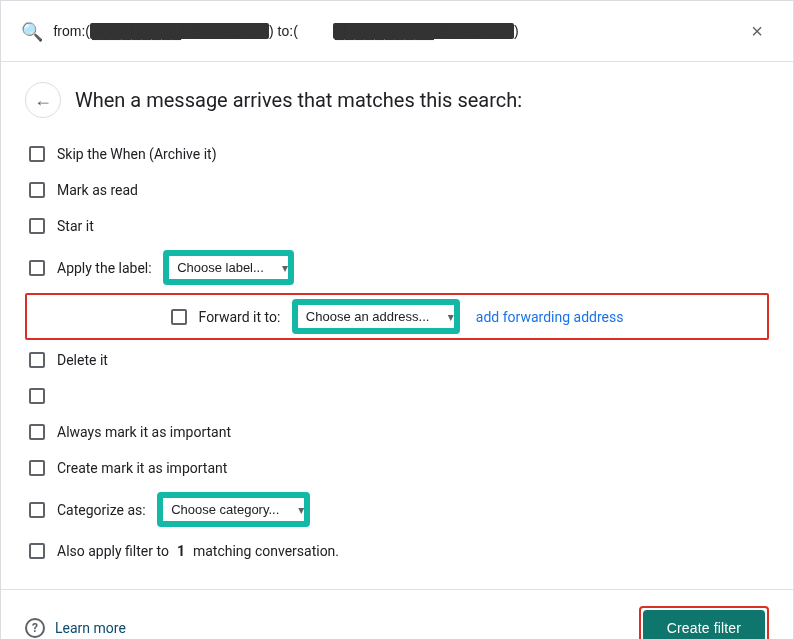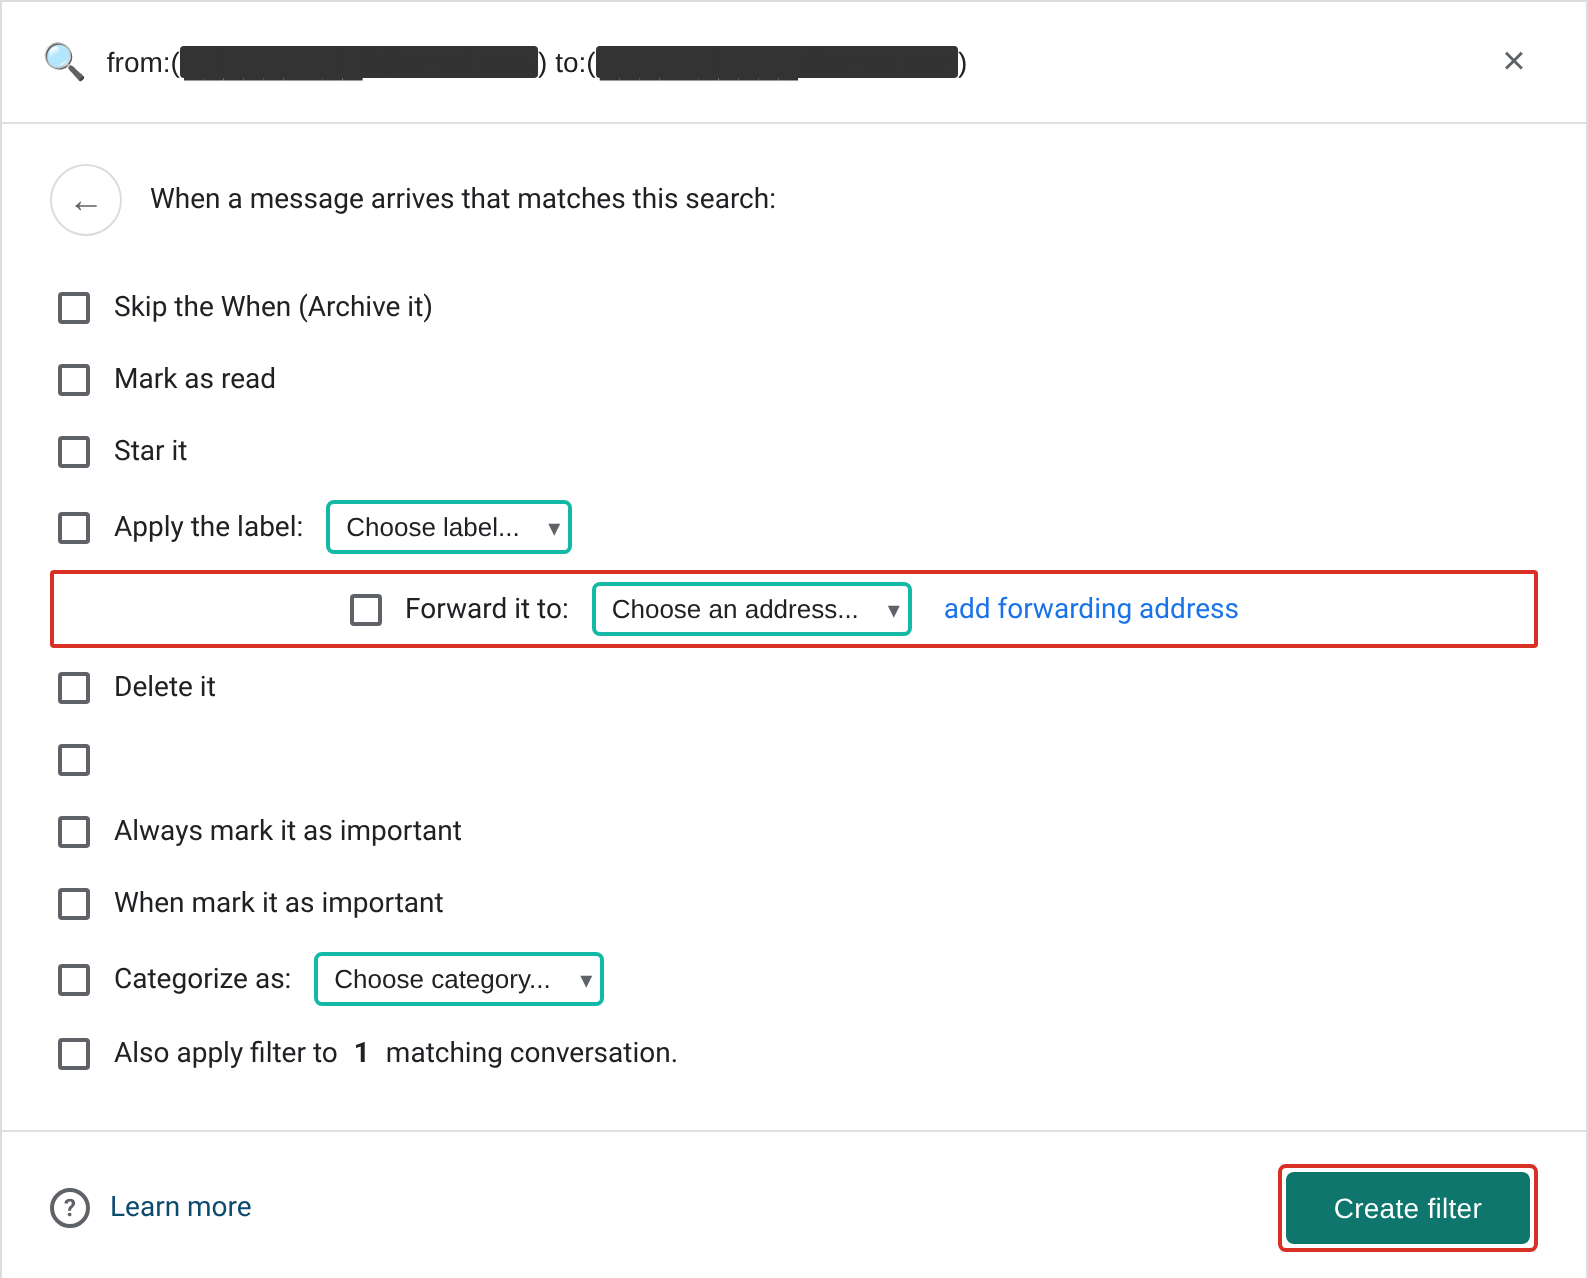--- a/index.html
+++ b/index.html
@@ -73,21 +73,21 @@
       width: 36px;
       height: 36px;
       cursor: pointer;
       display: flex;
       align-items: center;
       justify-content: center;
       color: #5f6368;
       font-size: 18px;
     }
     .subtitle-text {
-      font-size: 14px;
+      font-size: 20px;
       color: #202124;
     }
     .option-row {
       display: flex;
       align-items: center;
       gap: 12px;
       padding: 6px 4px;
       min-height: 36px;
     }
     .option-row.highlighted {
@@ -113,21 +113,21 @@
       border-color: #1a73e8;
     }
     .option-label {
       font-size: 14px;
       color: #202124;
       display: flex;
       align-items: center;
       gap: 8px;
     }
     .dropdown-select {
-      border: 2px solid #14b8a6;
+      border: 6px solid #14b8a6;
       border-radius: 4px;
       padding: 4px 8px;
       font-size: 13px;
       color: #202124;
       background: #fff;
       cursor: pointer;
       appearance: none;
       -webkit-appearance: none;
       padding-right: 24px;
       position: relative;
@@ -203,21 +203,21 @@
   </style>
 </head>
 <body>
 
 <div class="dialog">
 
   <div class="dialog-header">
     <div class="dialog-header-left">
       <span class="search-icon">🔍</span>
       <span class="header-query">
-        from:(<span style="background:#333;color:#333;border-radius:2px;padding:0 2px;margin-top:38px;">█████████9@gmail.com</span>) to:(<span style="background:#333;color:#333;border-radius:2px;padding:0 2px;">██████████@gmail.com</span>)
+        from:(<span style="background:#333;color:#333;border-radius:2px;padding:0 2px;margin-top:38px;">█████████9@gmail.com</span>) to:(<span style="background:#333;color:#333;border-radius:2px;padding:0 2px;margin-left:35px;">██████████@gmail.com</span>)
       </span>
     </div>
     <button class="close-btn">×</button>
   </div>
 
   <div class="dialog-body">
 
     <div class="subtitle">
       <button class="back-btn">←</button>
       <span class="subtitle-text">When a message arrives that matches this search:</span>
@@ -272,21 +272,21 @@
       <input type="checkbox" class="checkbox" style="">
     </div>
 
     <div class="option-row">
       <input type="checkbox" class="checkbox" style="">
       <label class="option-label">Always mark it as important</label>
     </div>
 
     <div class="option-row">
       <input type="checkbox" class="checkbox" style="">
-      <label class="option-label">When mark it as important</label>
+      <label class="option-label">Create mark it as important</label>
     </div>
 
     <div class="option-row">
       <input type="checkbox" class="checkbox" style="">
       <label class="option-label">
         Categorize as:&nbsp;
         <div class="select-wrapper">
           <select class="dropdown-select">
             <option>Choose category...</option>
           </select>

